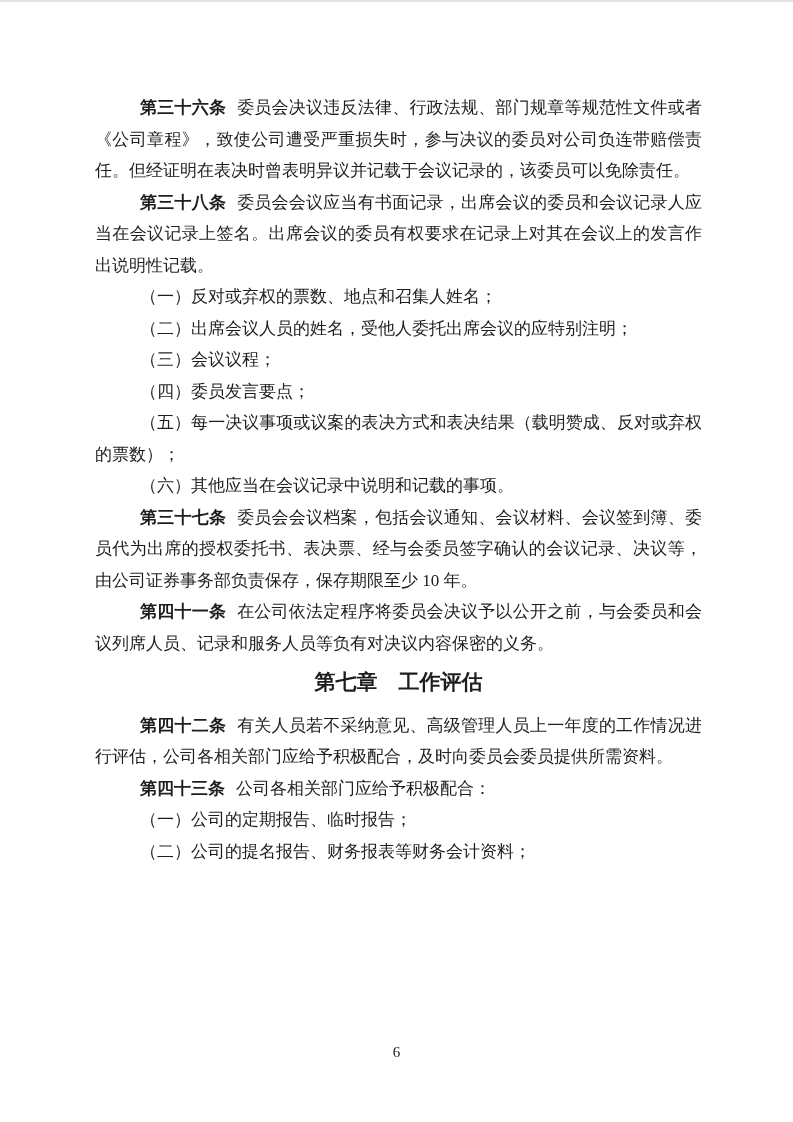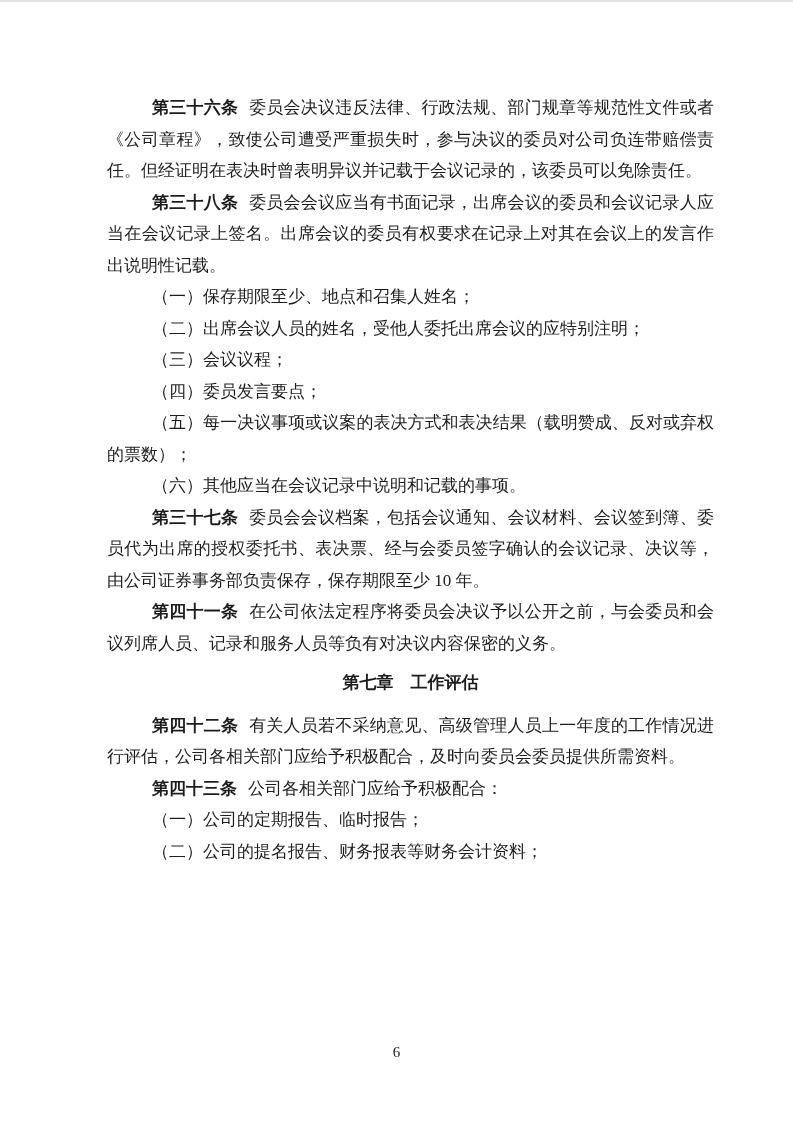--- a/index.html
+++ b/index.html
@@ -16,42 +16,42 @@
     color: #1d1d1d;
   }
   .page-top-edge {
     position: absolute;
     top: 0; left: 0; right: 0;
     height: 2px;
     background: #e3e3e3;
   }
   .doc {
     position: absolute;
-    left: 107px;
+    left: 95px;
     top: 92px;
     width: 607px;
     font-size: 17px;
     line-height: 31.5px;
     text-align: justify;
     text-justify: inter-ideograph;
     letter-spacing: 0;
   }
   .doc p.block {
     margin: 0;
     padding: 0;
   }
   .doc p.article,
   .doc p.item {
     text-indent: 45px;
   }
   .doc p.chapter {
     text-indent: 0;
     text-align: center;
     font-weight: bold;
-    font-size: 17px;
+    font-size: 21px;
     margin: 8px 0 11px 0;
   }
   .term {
     font-weight: bold;
     margin-right: 11px;
   }
   .pageno {
     position: absolute;
     top: 1042px;
     left: 0;
@@ -63,21 +63,21 @@
   }
 </style>
 </head>
 <body>
 
 <div class="page-top-edge"></div>
 
 <div class="doc" id="doc">
     <p class="block article"><b class="term">第三十六条</b><span>委员会决议违反法律、行政法规、部门规章等规范性文件或者《公司章程》，致使公司遭受严重损失时，参与决议的委员对公司负连带赔偿责任。但经证明在表决时曾表明异议并记载于会议记录的，该委员可以免除责任。</span></p>
     <p class="block article"><b class="term">第三十八条</b><span>委员会会议应当有书面记录，出席会议的委员和会议记录人应当在会议记录上签名。出席会议的委员有权要求在记录上对其在会议上的发言作出说明性记载。</span></p>
-    <p class="block item">（一）保存期限至少、地点和召集人姓名；</p>
+    <p class="block item">（一）反对或弃权的票数、地点和召集人姓名；</p>
     <p class="block item">（二）出席会议人员的姓名，受他人委托出席会议的应特别注明；</p>
     <p class="block item">（三）会议议程；</p>
     <p class="block item">（四）委员发言要点；</p>
     <p class="block item">（五）每一决议事项或议案的表决方式和表决结果（载明赞成、反对或弃权的票数）；</p>
     <p class="block item">（六）其他应当在会议记录中说明和记载的事项。</p>
     <p class="block article"><b class="term">第三十七条</b><span>委员会会议档案，包括会议通知、会议材料、会议签到簿、委员代为出席的授权委托书、表决票、经与会委员签字确认的会议记录、决议等，由公司证券事务部负责保存，保存期限至少 10 年。</span></p>
     <p class="block article"><b class="term">第四十一条</b><span>在公司依法定程序将委员会决议予以公开之前，与会委员和会议列席人员、记录和服务人员等负有对决议内容保密的义务。</span></p>
     <p class="block chapter">第七章　工作评估</p>
     <p class="block article"><b class="term">第四十二条</b><span>有关人员若不采纳意见、高级管理人员上一年度的工作情况进行评估，公司各相关部门应给予积极配合，及时向委员会委员提供所需资料。</span></p>
     <p class="block article"><b class="term">第四十三条</b><span>公司各相关部门应给予积极配合：</span></p>

